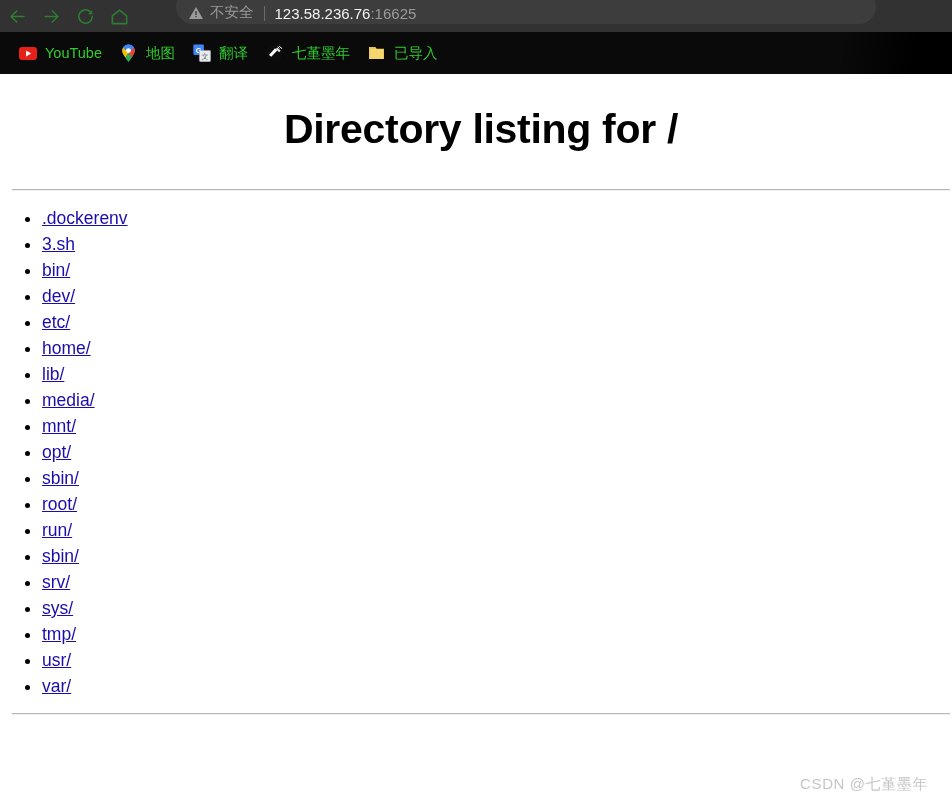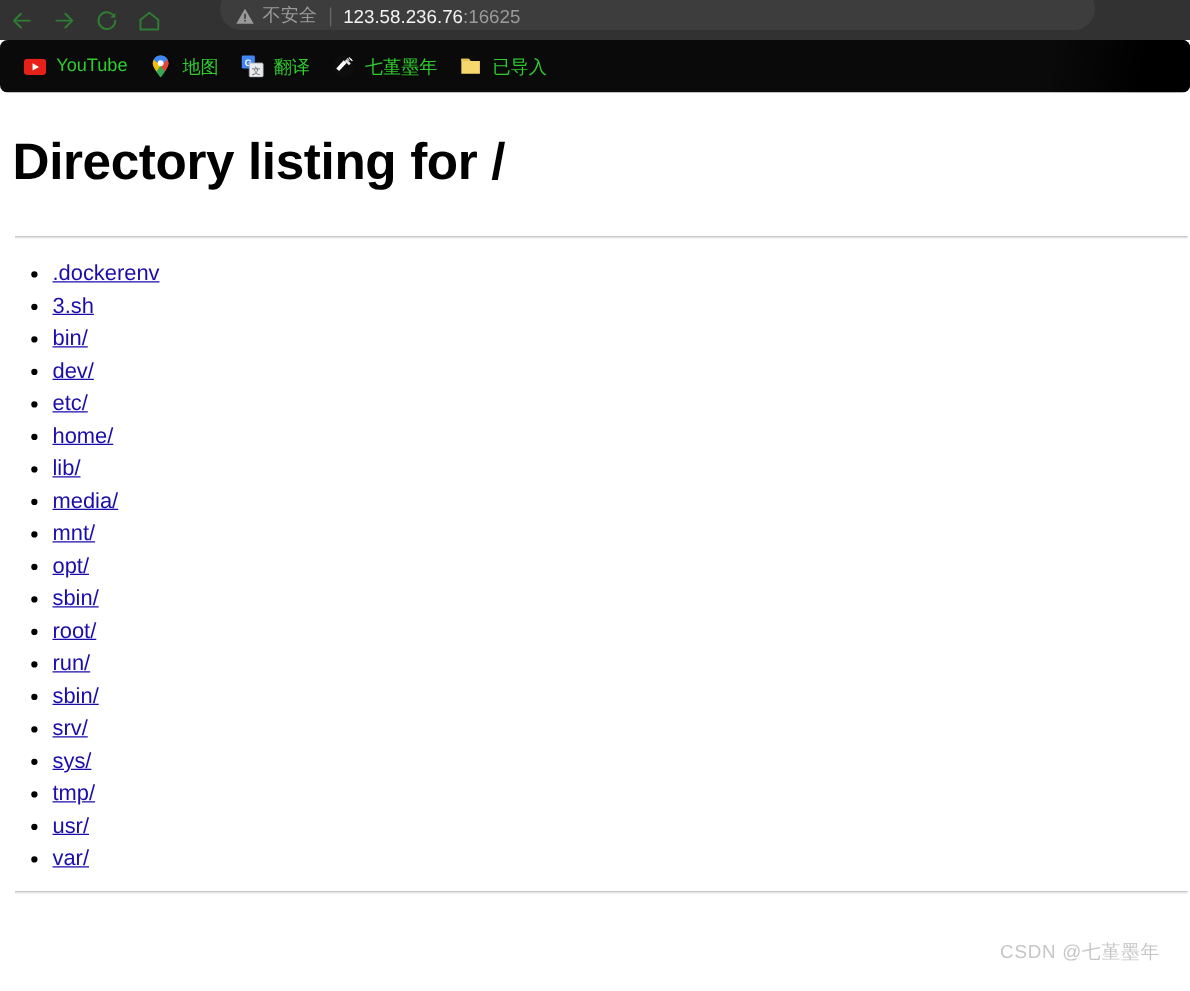--- a/index.html
+++ b/index.html
@@ -79,21 +79,20 @@
   
   .bookmarks-bar {
     height: 42px;
     background: #0a0a0a;
     display: flex;
     align-items: center;
     padding-left: 10px;
     box-sizing: border-box;
     overflow: hidden;
     position: relative;
-    border-radius: 6px;
   }
   .bookmarks-bar::after {
     content: "";
     position: absolute;
     right: 0; top: 0; bottom: 0;
     width: 110px;
     background: linear-gradient(100deg, rgba(10,10,10,0) 0%, #000 65%);
     pointer-events: none;
   }
   .bm {
@@ -128,20 +127,21 @@
     height: 727px;
   }
   h1.page-title {
     font-size: 41px;
     font-weight: bold;
     margin: 0;
     padding: 34px 0 0 10px;
     color: #000000;
     letter-spacing: -0.3px;
     line-height: 1.05;
+    text-align: center;
   }
   hr.rule {
     border: none;
     border-top: 1px solid #b8b8b8;
     border-bottom: 1px solid #eeeeee;
     margin: 0 0 0 12px;
     height: 0;
     width: 938px;
     box-sizing: border-box;
   }
@@ -161,21 +161,21 @@
   ul.dir-list li a {
     color: #1a0dab;
     text-decoration: underline;
     font-size: 17.5px;
   }
   .list-spacer { height: 14px; }
 
   .watermark {
     position: absolute;
     right: 24px;
-    bottom: 30px;
+    bottom: 7px;
     color: #c6c6c6;
     font-size: 15px;
     letter-spacing: 0.6px;
     white-space: nowrap;
   }
 </style>
 </head>
 <body>
 
 <div class="browser-topbar">

